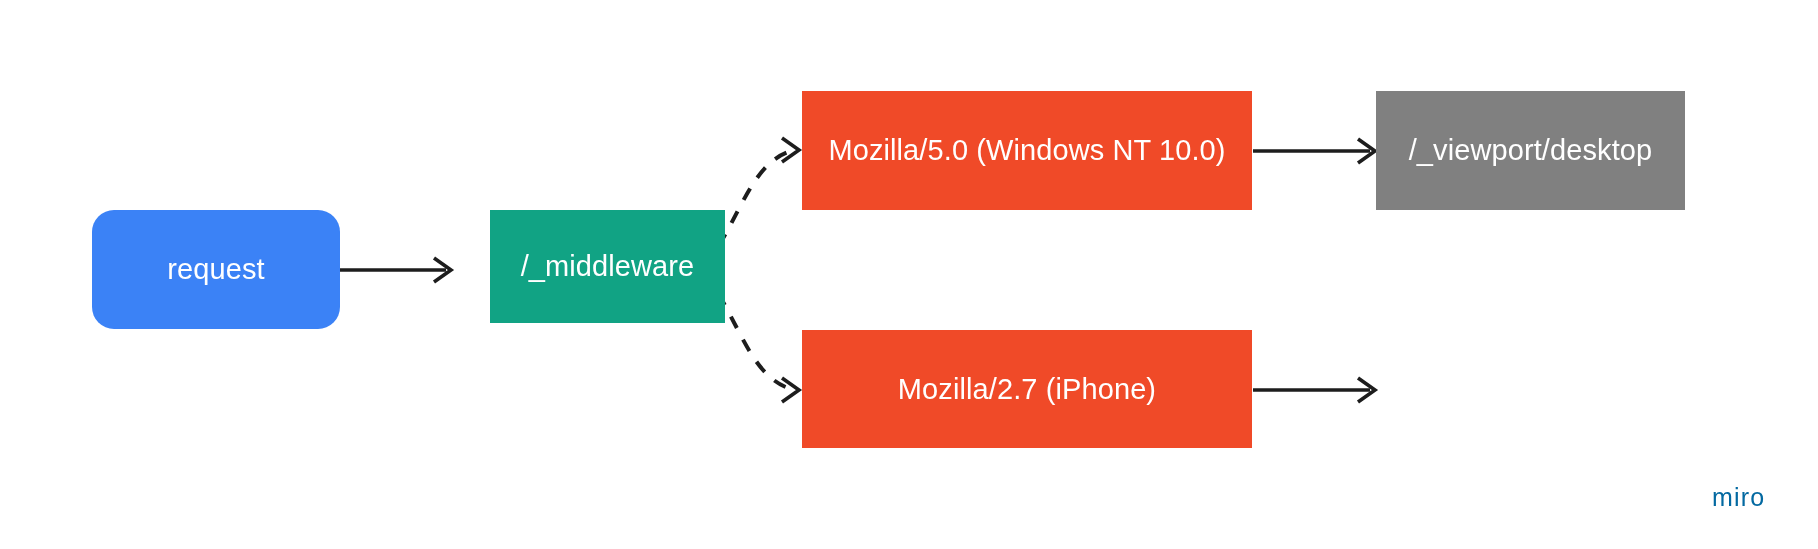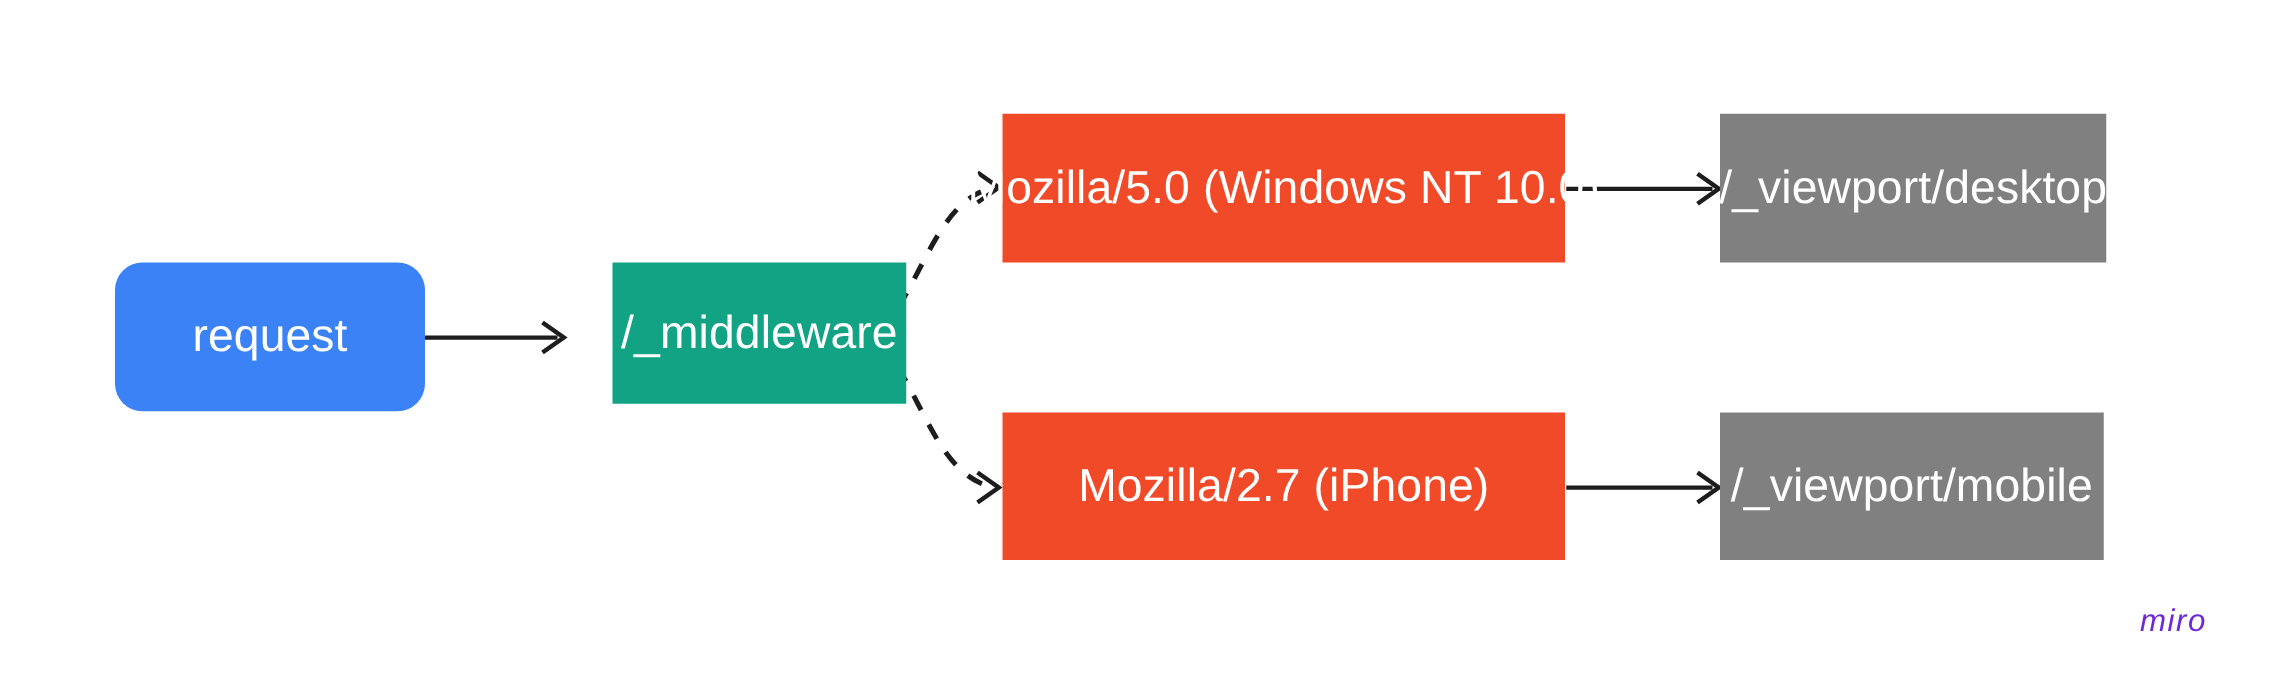--- a/index.html
+++ b/index.html
@@ -19,21 +19,21 @@
     background: #ffffff;
     overflow: hidden;
   }
   .node {
     position: absolute;
     display: flex;
     align-items: center;
     justify-content: center;
     box-sizing: border-box;
     color: #ffffff;
-    font-size: 37px;
+    font-size: 29px;
     line-height: 1.2;
     letter-spacing: 0.1px;
     text-align: center;
     padding: 0 4px;
     white-space: nowrap;
     user-select: none;
   }
   .node-request {
     left: 92px;
     top: 210px;
@@ -109,23 +109,22 @@
     stroke: #1d1d1d;
     stroke-width: 4;
     stroke-linecap: butt;
   }
   .watermark {
     position: absolute;
     left: 1712px;
     top: 483px;
     font-size: 25px;
     letter-spacing: 1.2px;
-    color: #6d28d9;
+    color: #0369a1;
     user-select: none;
-    font-style: italic;
   }
 </style>
 </head>
 <body>
 
 <div id="canvas">
 
   <svg id="edges" viewBox="0 0 1818 549" width="1818" height="549" xmlns="http://www.w3.org/2000/svg">
 
     <g>
@@ -168,19 +167,16 @@
   </div>
 
   <div class="node node-ua-mobile">
     <span>Mozilla/2.7 (iPhone)</span>
   </div>
 
   <div class="node node-viewport-desktop">
     <span>/_viewport/desktop</span>
   </div>
 
-  <div class="node node-viewport-mobile">
-    <span>/_viewport/mobile</span>
-  </div>
 
   <div class="watermark">miro</div>
 
 </div>
 
 </body></html>

